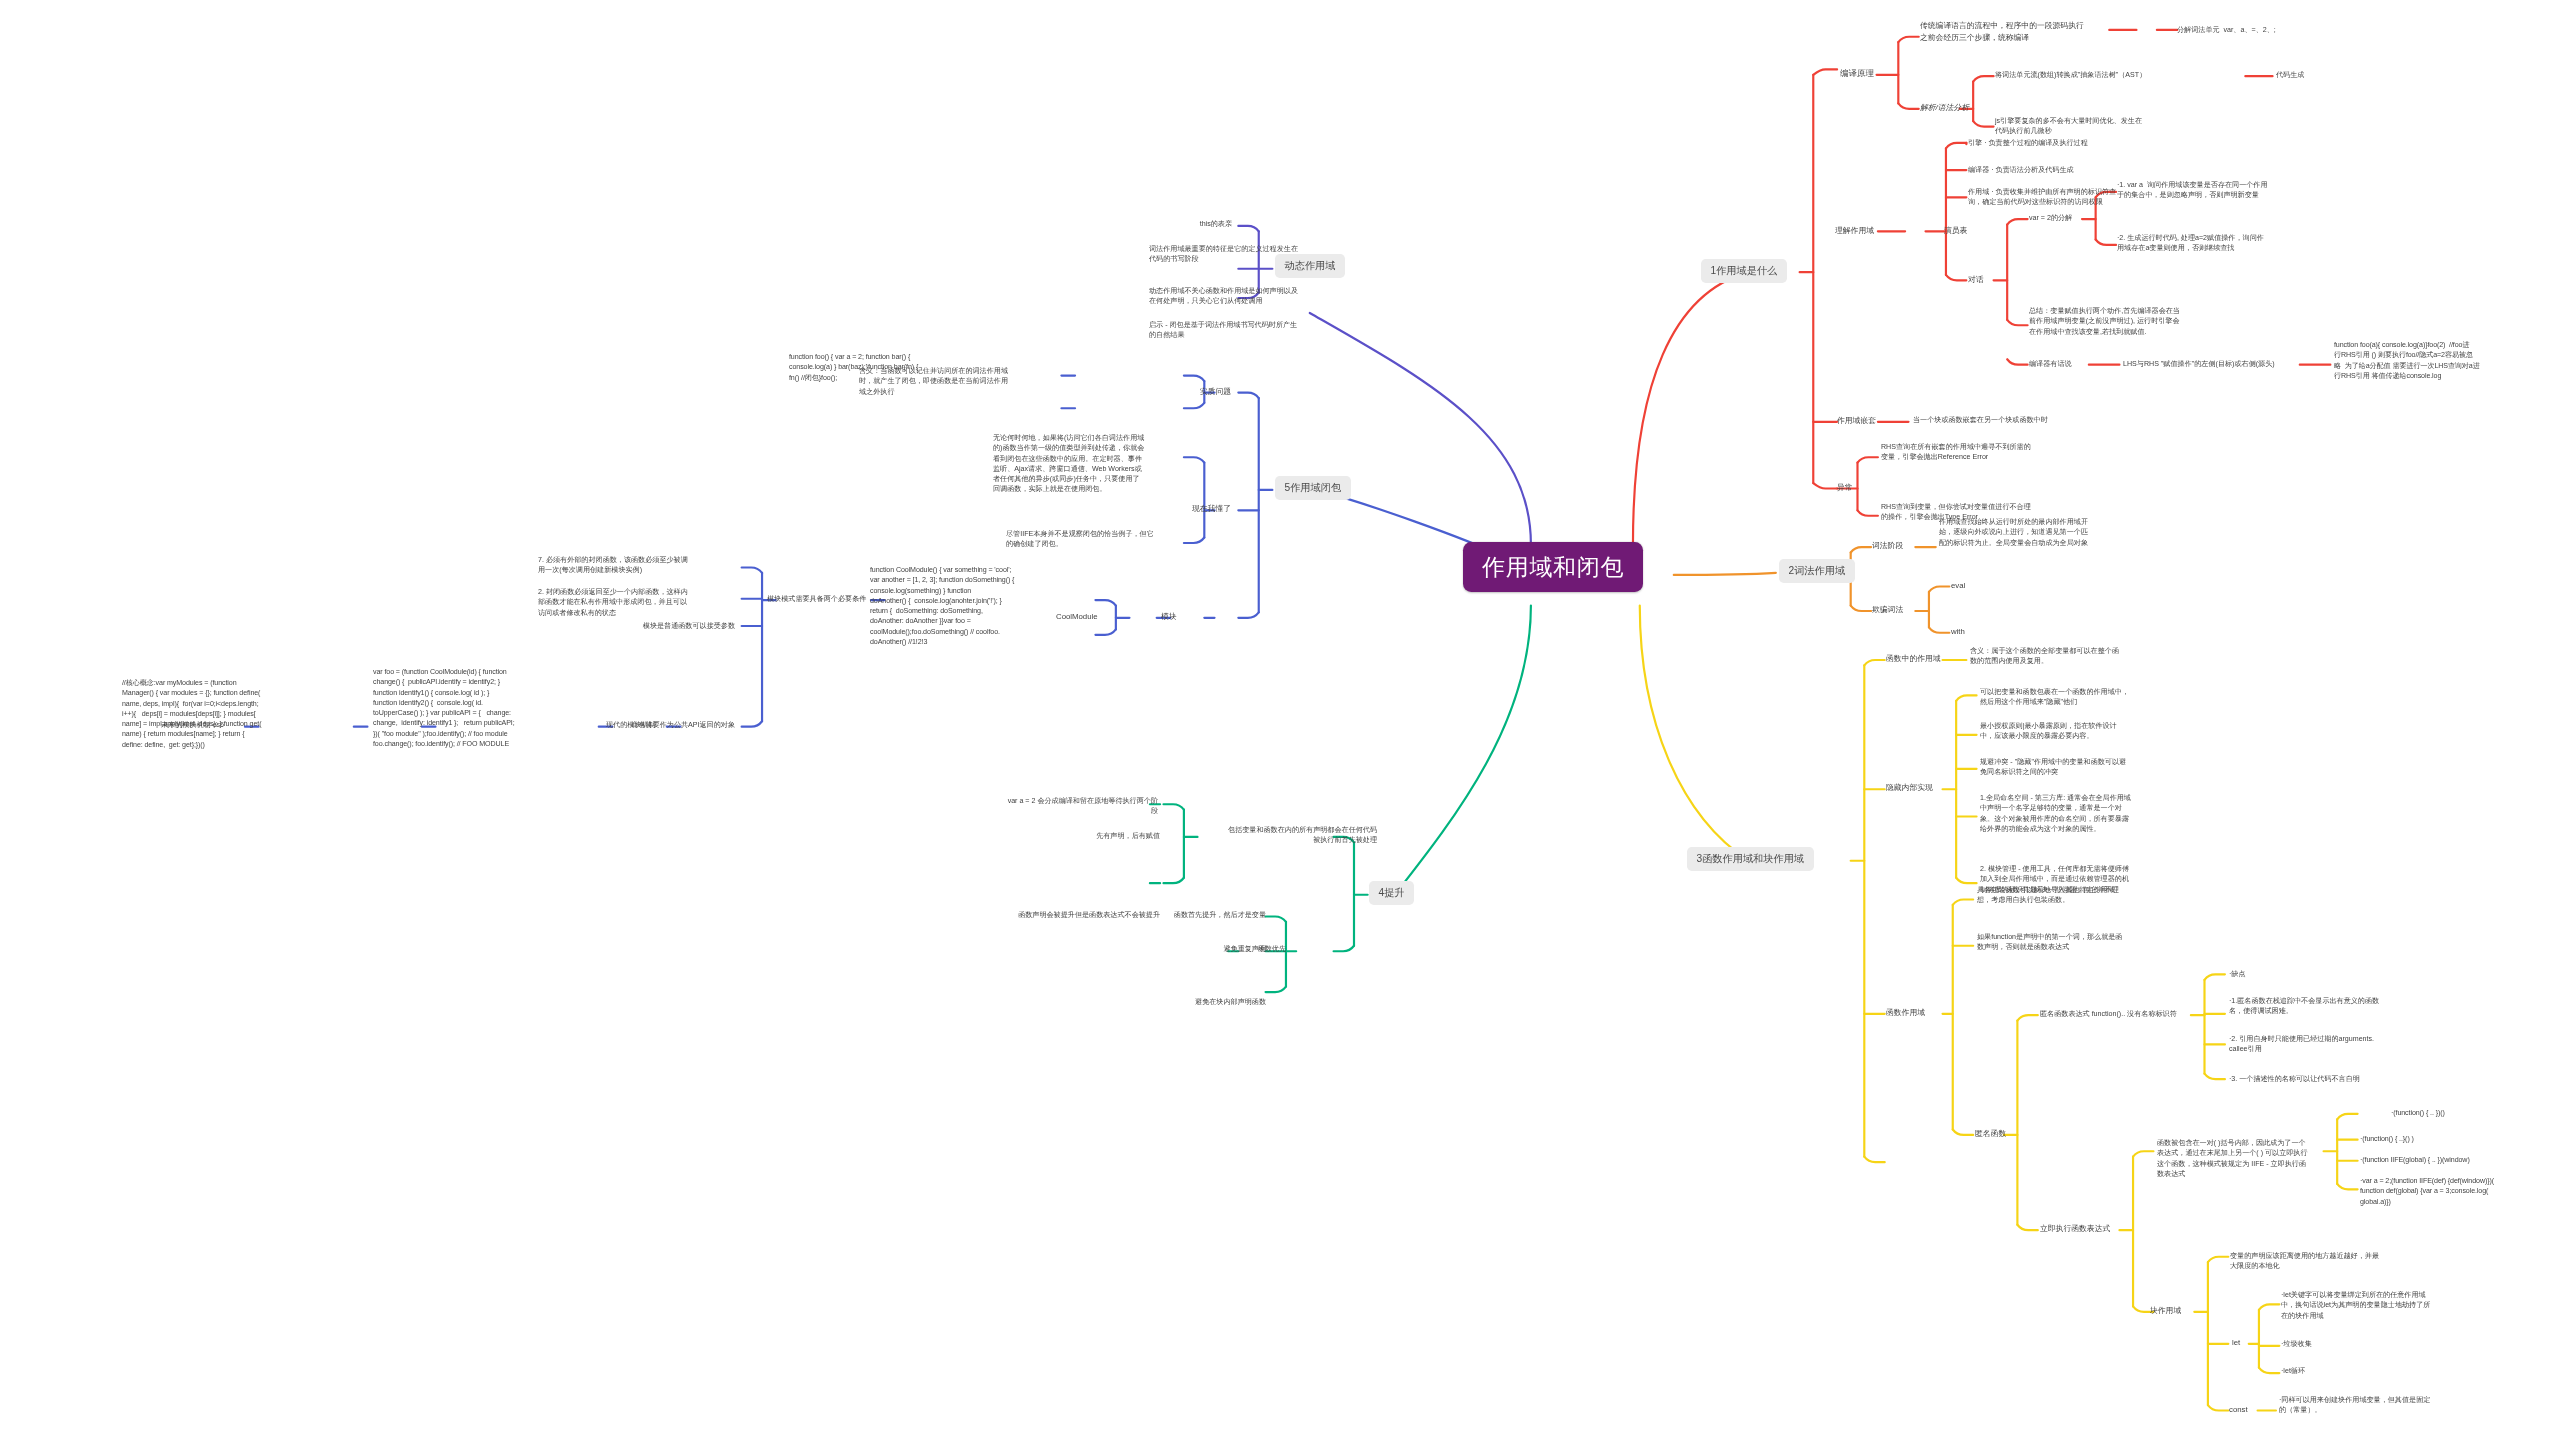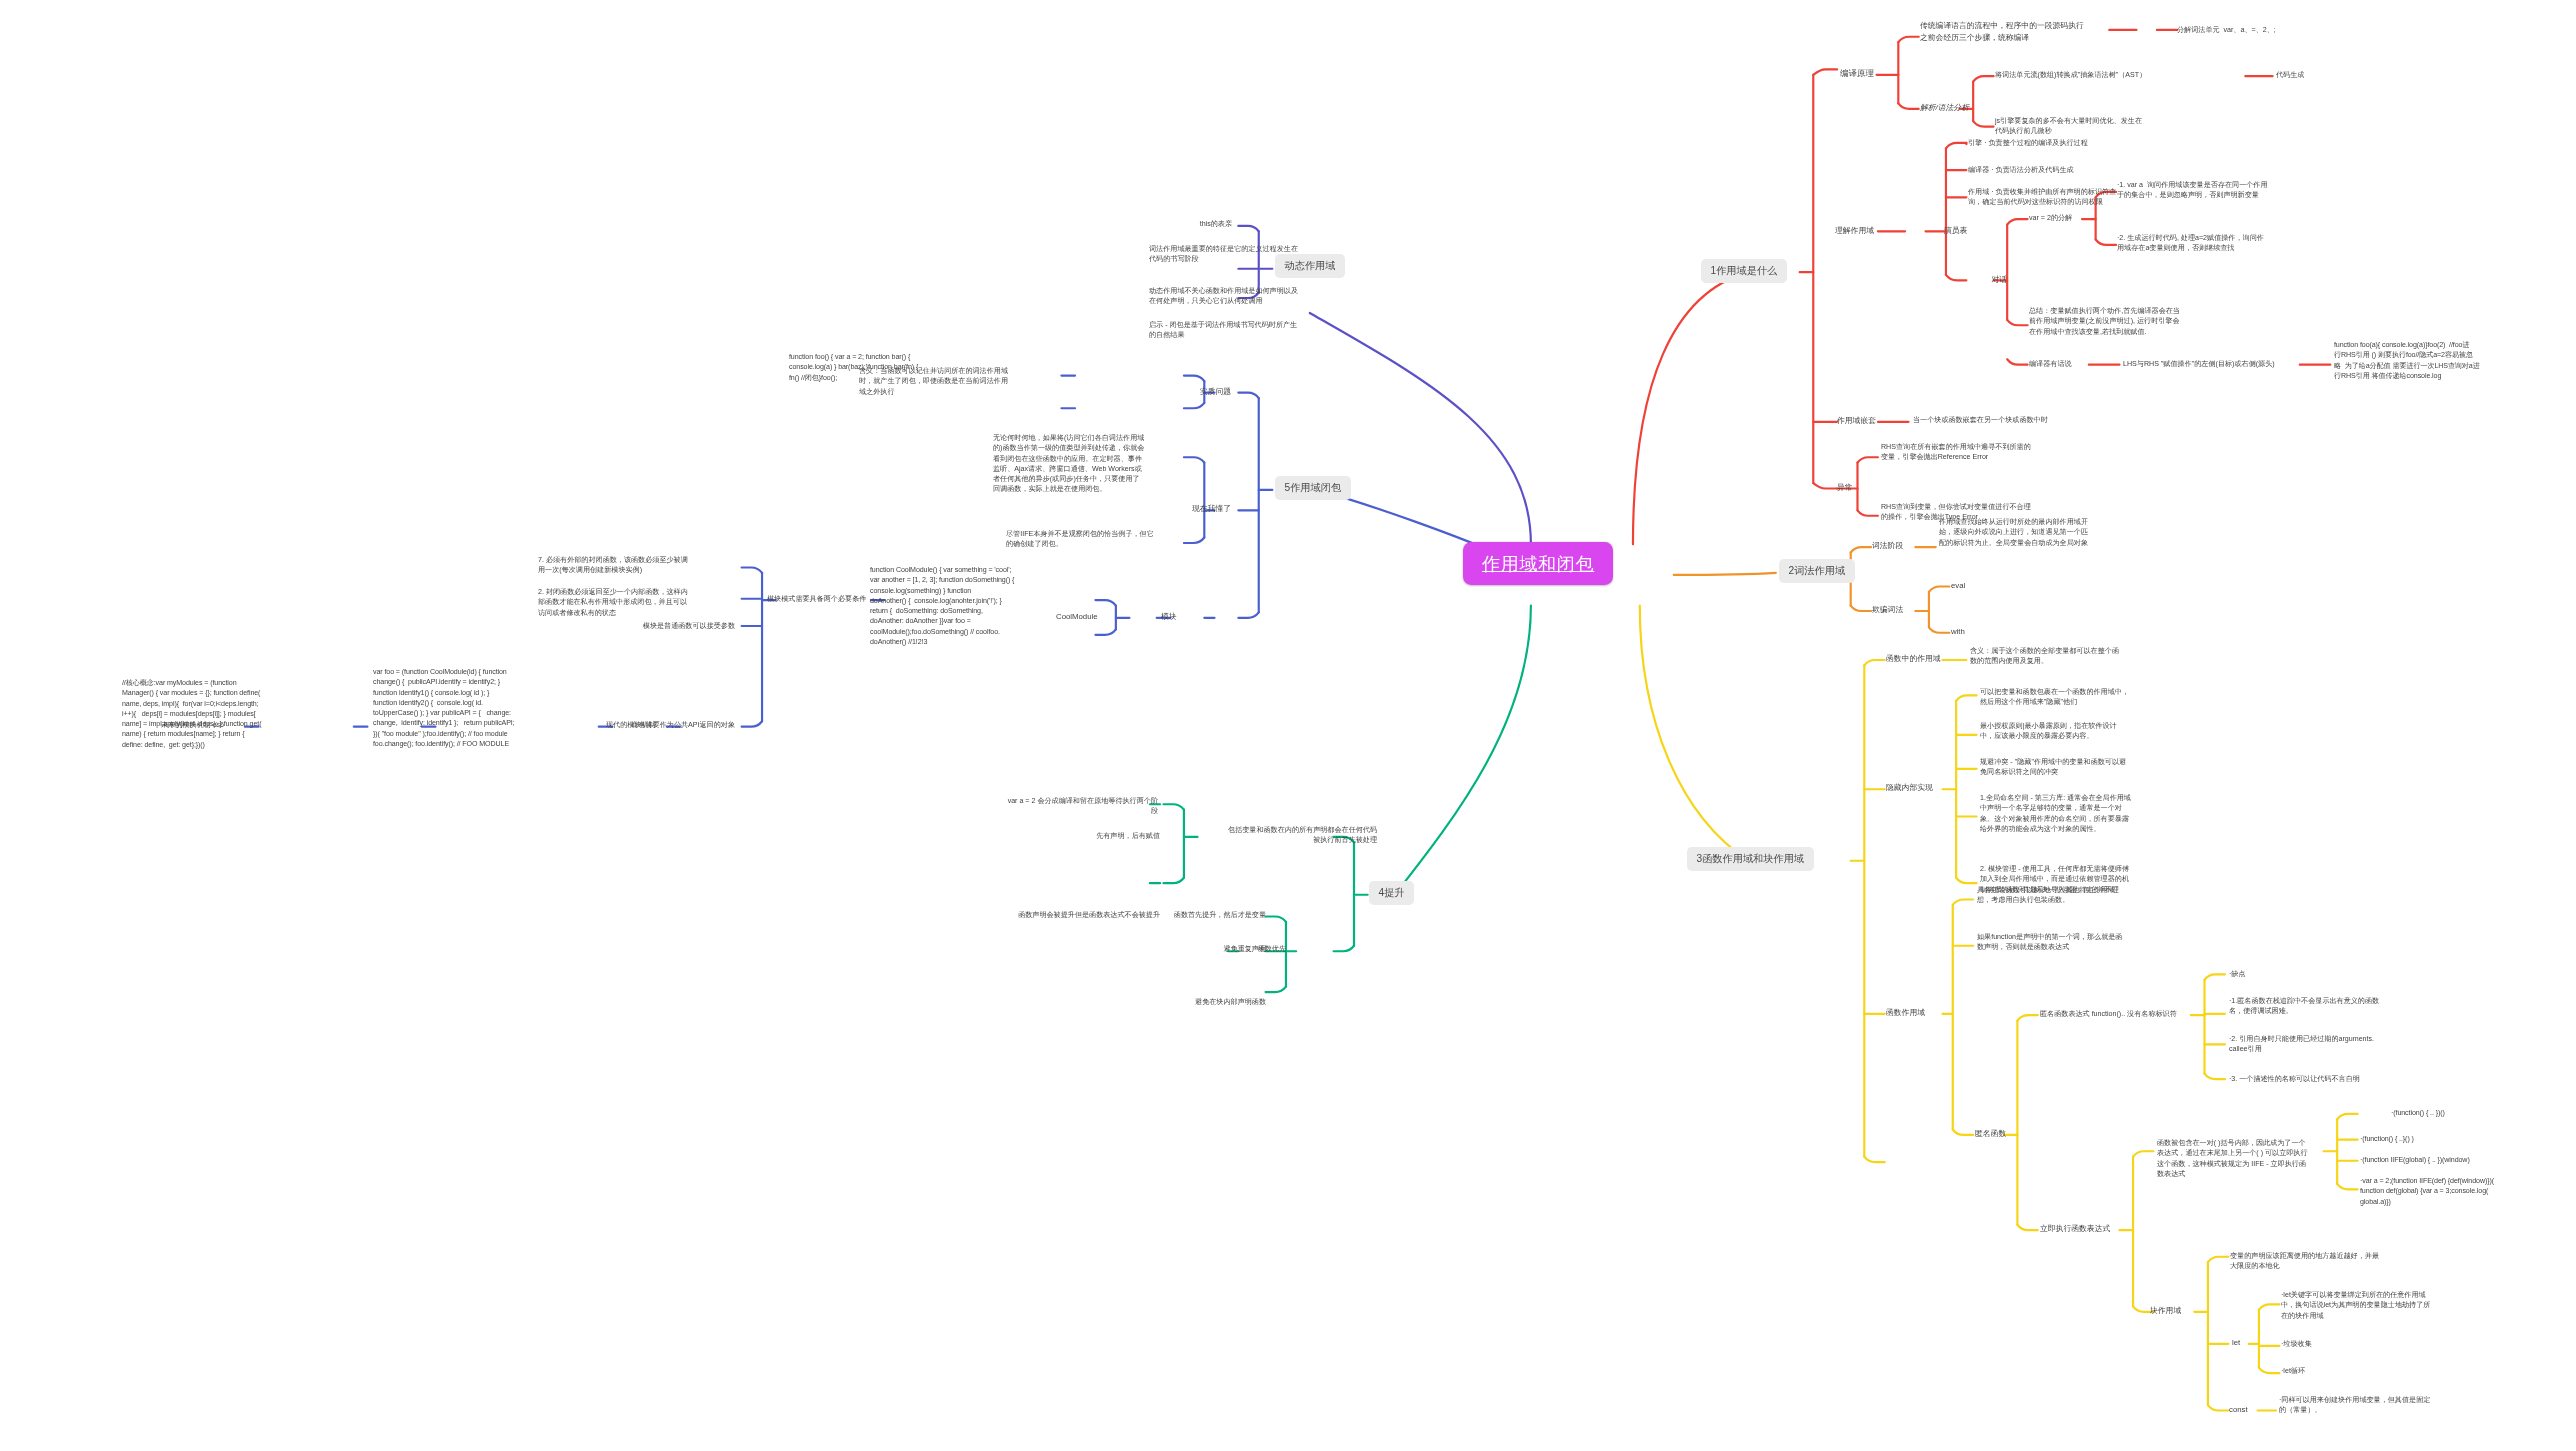--- a/index.html
+++ b/index.html
@@ -28,29 +28,28 @@
   }
   .nd.r{text-align:right;}
   .nd.l{text-align:left;}
   .s10{font-size:7.1px;}
   .s11{font-size:7.8px;}
   .s12{font-size:8.5px;}
 
   
   .root{
     position:absolute;
-    background:#d946ef;
+    background:#701a75;
     color:#ffffff;
     border-radius:8.2px;
-    font-size:18px;
+    font-size:23px;
     letter-spacing:0.7px;
     padding:9.5px 19px;
     white-space:nowrap;
     box-shadow:0 0.7px 2px rgba(0,0,0,.25);
-    text-decoration:underline;
   }
 
   
   .pill{
     position:absolute;
     background:#ebebeb;
     color:#4a4a4a;
     border-radius:4.8px;
     font-size:10.2px;
     padding:4.8px 9.5px;
@@ -277,21 +276,21 @@
   <div class="nd l s10" style="left:1995px;top:116px;width:191px;">js引擎要复杂的多不会有大量时间优化、发生在
 代码执行前几微秒</div>
 
   <div class="nd r s11" style="left:1796px;top:225px;width:78px;">理解作用域</div>
   <div class="nd l s11" style="left:1928px;top:225px;width:54px;margin-left:16px;">演员表</div>
   <div class="nd l s10" style="left:1968px;top:138px;width:225px;">引擎 · 负责整个过程的编译及执行过程</div>
   <div class="nd l s10" style="left:1968px;top:165px;width:225px;">编译器 · 负责语法分析及代码生成</div>
   <div class="nd l s10" style="left:1968px;top:187px;width:225px;">作用域 · 负责收集并维护由所有声明的标识符查
 询，确定当前代码对这些标识符的访问权限</div>
 
-  <div class="nd l s11" style="left:1968px;top:274px;width:39px;text-align:right;">对话</div>
+  <div class="nd l s11" style="left:1968px;top:274px;width:39px;">对话</div>
   <div class="nd l s10" style="left:2029px;top:213px;width:68px;">var = 2的分解</div>
   <div class="nd l s10" style="left:2117px;top:180px;width:211px;">·1. var a  询问作用域该变量是否存在同一个作用
 于的集合中，是则忽略声明，否则声明新变量</div>
   <div class="nd l s10" style="left:2117px;top:233px;width:211px;">·2. 生成运行时代码, 处理a=2赋值操作，询问作
 用域存在a变量则使用，否则继续查找</div>
   <div class="nd l s10" style="left:2029px;top:306px;width:204px;">总结：变量赋值执行两个动作,首先编译器会在当
 前作用域声明变量(之前没声明过), 运行时引擎会
 在作用域中查找该变量,若找到就赋值.</div>
   <div class="nd l s10" style="left:2029px;top:359px;width:85px;">编译器有话说</div>
   <div class="nd l s10" style="left:2123px;top:359px;width:204px;">LHS与RHS "赋值操作"的左侧(目标)或右侧(源头)</div>

